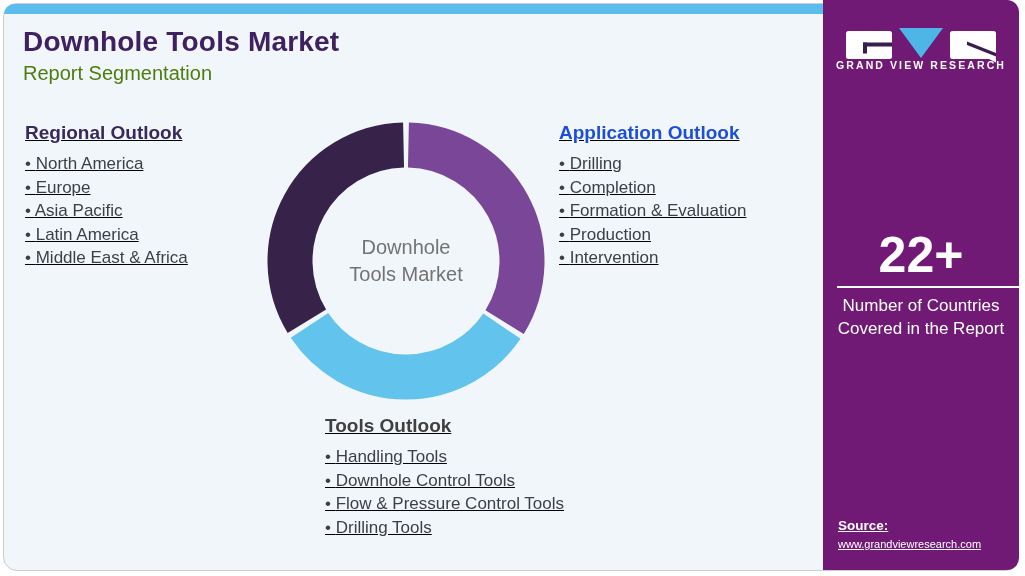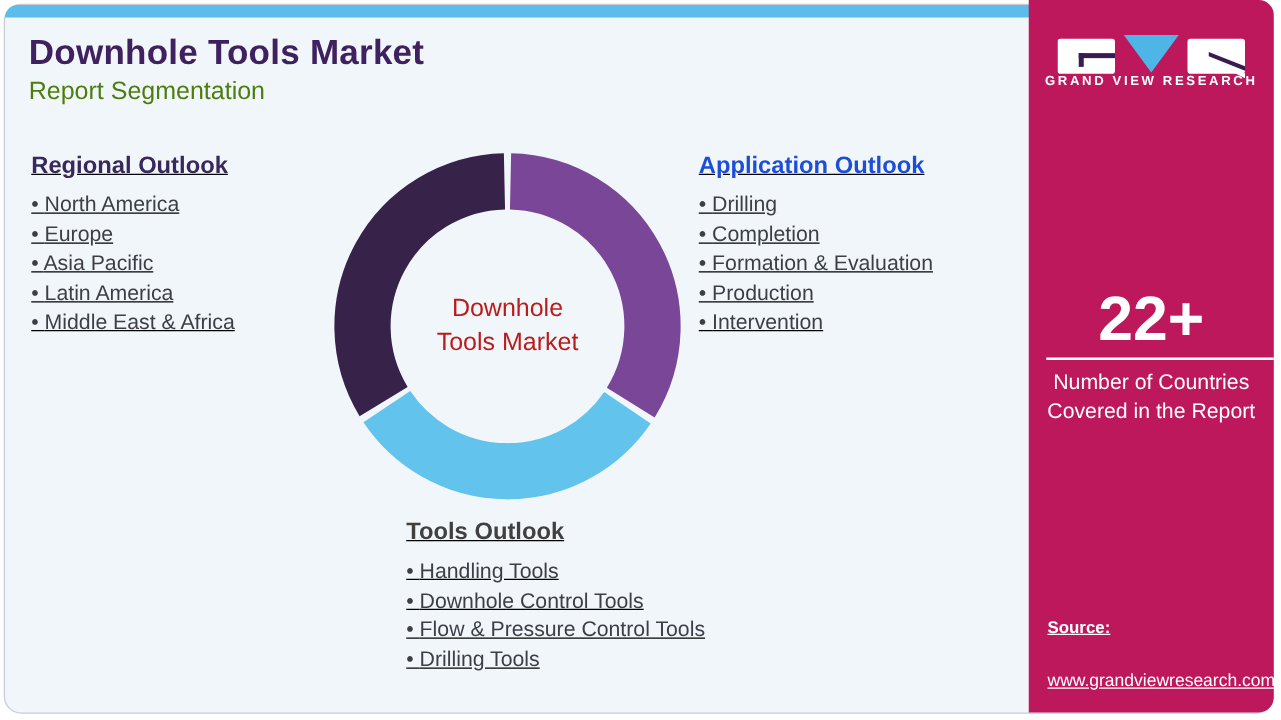--- a/index.html
+++ b/index.html
@@ -35,39 +35,39 @@
   .outlook-application{left:555px;top:118px;}
   .outlook-application h2{color:#1d4ed8;}
   .outlook-tools{left:321px;top:411px;}
   .outlook-tools h2{color:#404040;}
 
   .donut-wrap{position:absolute;left:257px;top:112px;width:290px;height:290px;}
   .donut-wrap svg{position:absolute;left:0;top:0;}
   .donut-label{
     position:absolute;left:0;top:0;width:100%;height:100%;
     display:flex;flex-direction:column;align-items:center;justify-content:center;
-    text-align:center;font-size:20px;line-height:27px;color:#b91c1c;
+    text-align:center;font-size:20px;line-height:27px;color:#737373;
   }
 
   .sidebar{
     position:absolute;left:823px;top:0;width:196px;height:570px;
-    background:#be185d;border-radius:0 12px 12px 0;color:#ffffff;
+    background:#701a75;border-radius:0 12px 12px 0;color:#ffffff;
   }
   .logo{position:absolute;left:0;top:27px;width:100%;display:flex;justify-content:center;}
   .brand{
     position:absolute;left:0;top:59px;width:100%;text-align:center;
     font-size:10.5px;font-weight:700;letter-spacing:2.1px;white-space:nowrap;
   }
   .stat{position:absolute;left:0;top:232px;width:100%;text-align:center;}
   .stat-value{font-size:50px;font-weight:800;line-height:46px;}
   .stat-divider{margin:8px 0 6px 14px;height:2px;background:#ffffff;}
   .stat-caption{font-size:17px;line-height:23px;}
   .source{position:absolute;left:15px;bottom:16px;text-align:left;text-decoration:underline;}
   .source-label{font-size:13.5px;font-weight:700;line-height:19px;}
-  .source-url{font-size:14px;line-height:19px;margin-top:24px;}
+  .source-url{font-size:11px;line-height:19px;}
 </style>
 </head>
 <body>
 
 <div class="panel">
   <div class="topbar"></div>
 
   <div class="header">
     <h1>Downhole Tools Market</h1>
     <div class="subtitle">Report Segmentation</div>

